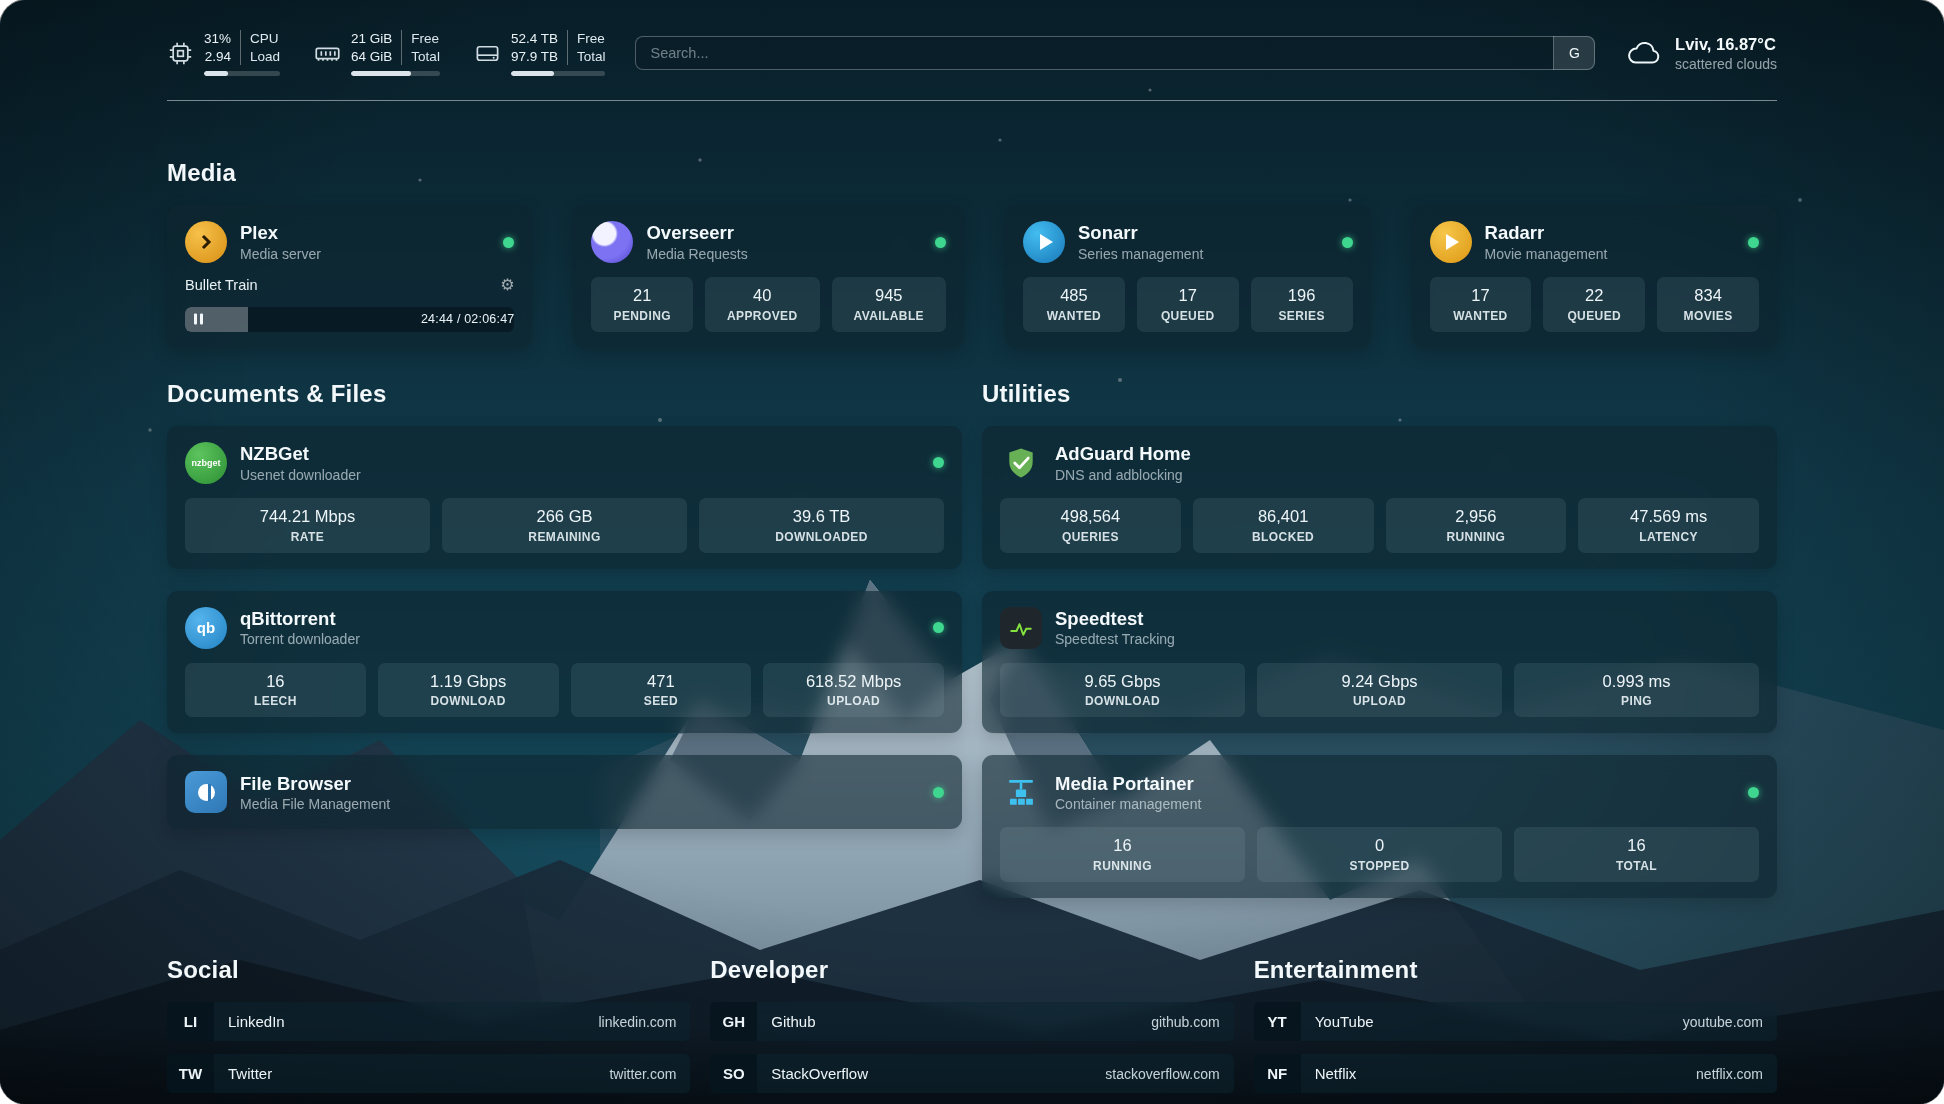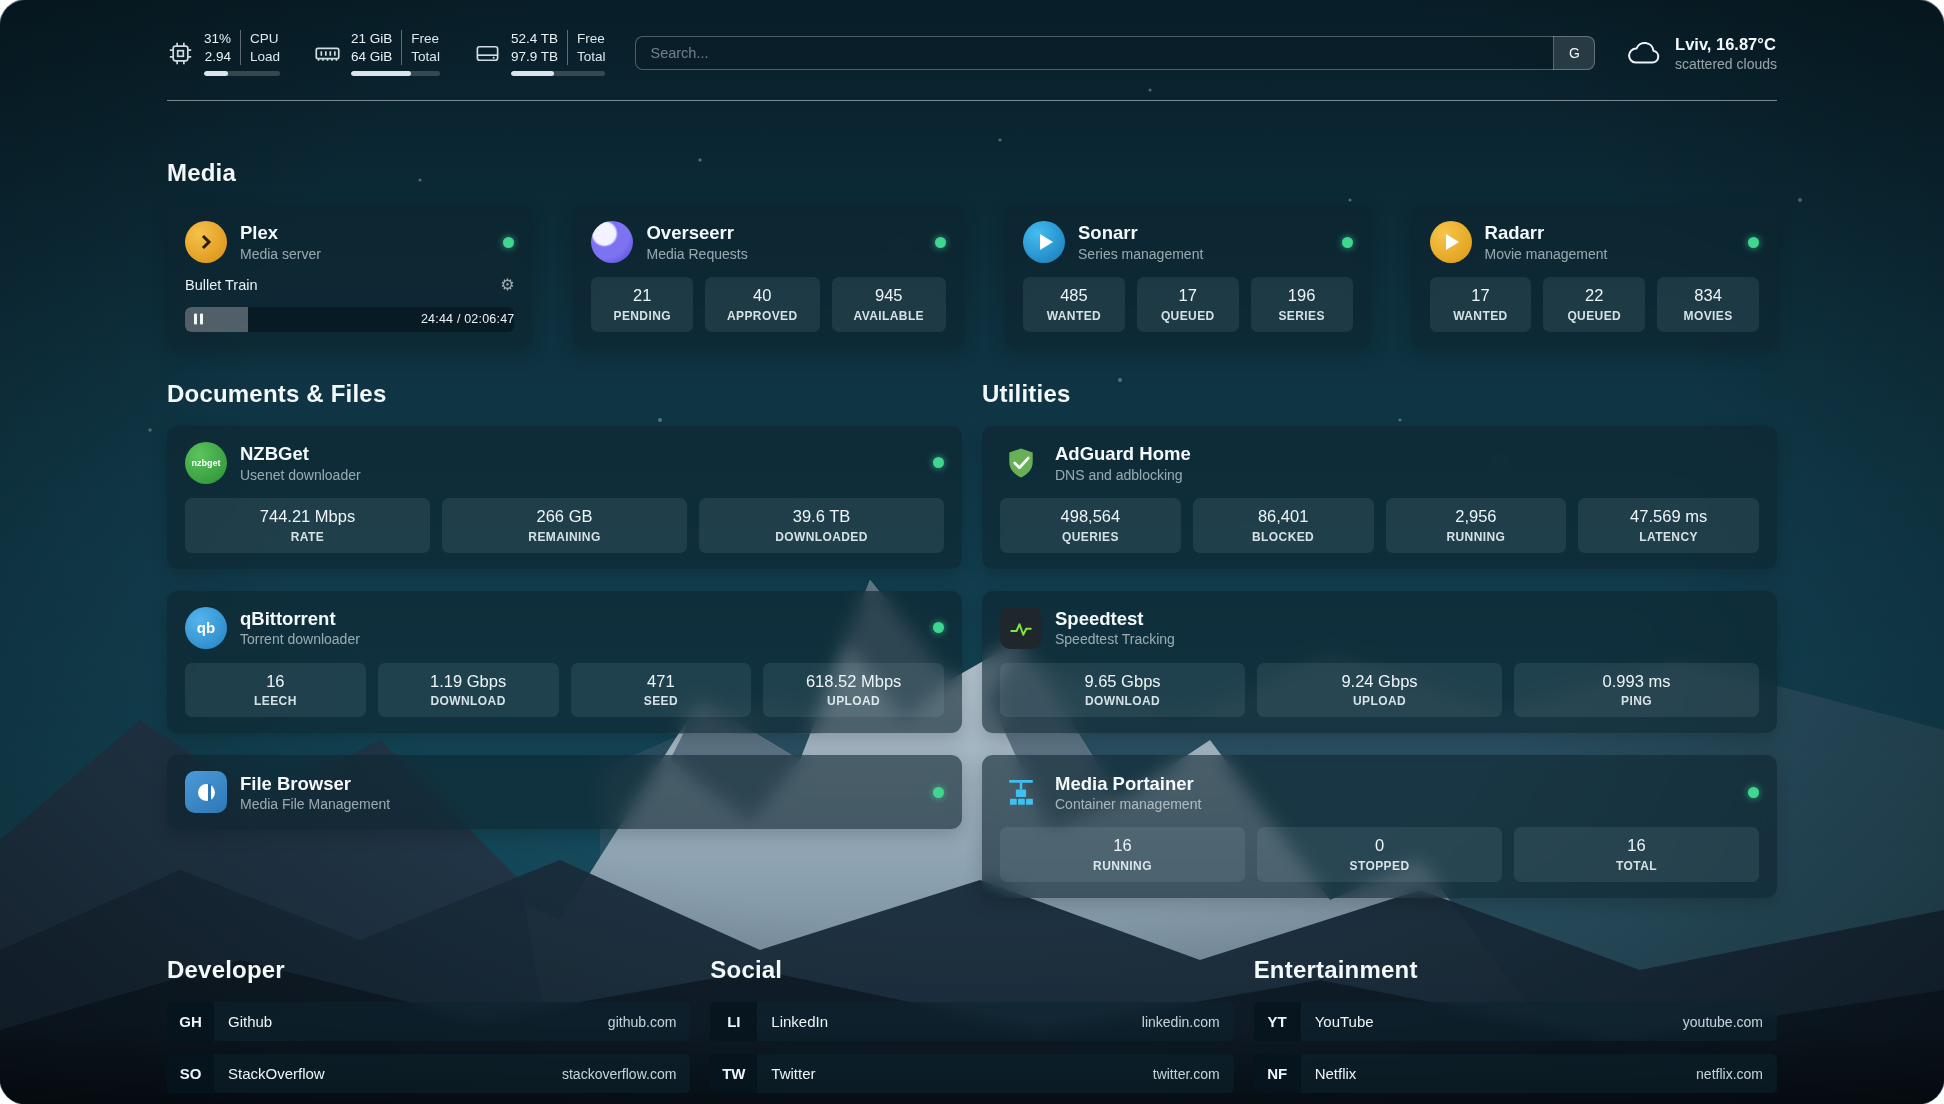--- a/index.html
+++ b/index.html
@@ -536,49 +536,49 @@
               </div>
             </div>
           </div>
         </div>
       </section>
     </div>
 
     <div class="bottom-grid">
 
       <section>
+        <h2 class="sec-title">Social</h2>
+        <div class="bk-list">
+          <div class="bk-row">
+            <span class="bk-abbr">LI</span>
+            <span class="bk-name">LinkedIn</span>
+            <span class="bk-url">linkedin.com</span>
+          </div>
+          <div class="bk-row">
+            <span class="bk-abbr">TW</span>
+            <span class="bk-name">Twitter</span>
+            <span class="bk-url">twitter.com</span>
+          </div>
+        </div>
+      </section>
+
+      <section>
         <h2 class="sec-title">Developer</h2>
         <div class="bk-list">
           <div class="bk-row">
             <span class="bk-abbr">GH</span>
             <span class="bk-name">Github</span>
             <span class="bk-url">github.com</span>
           </div>
           <div class="bk-row">
             <span class="bk-abbr">SO</span>
             <span class="bk-name">StackOverflow</span>
             <span class="bk-url">stackoverflow.com</span>
           </div>
 
-        </div>
-      </section>
-
-      <section>
-        <h2 class="sec-title">Social</h2>
-        <div class="bk-list">
-          <div class="bk-row">
-            <span class="bk-abbr">LI</span>
-            <span class="bk-name">LinkedIn</span>
-            <span class="bk-url">linkedin.com</span>
-          </div>
-          <div class="bk-row">
-            <span class="bk-abbr">TW</span>
-            <span class="bk-name">Twitter</span>
-            <span class="bk-url">twitter.com</span>
-          </div>
         </div>
       </section>
 
       <section>
         <h2 class="sec-title">Entertainment</h2>
         <div class="bk-list">
           <div class="bk-row">
             <span class="bk-abbr">YT</span>
             <span class="bk-name">YouTube</span>
             <span class="bk-url">youtube.com</span>

